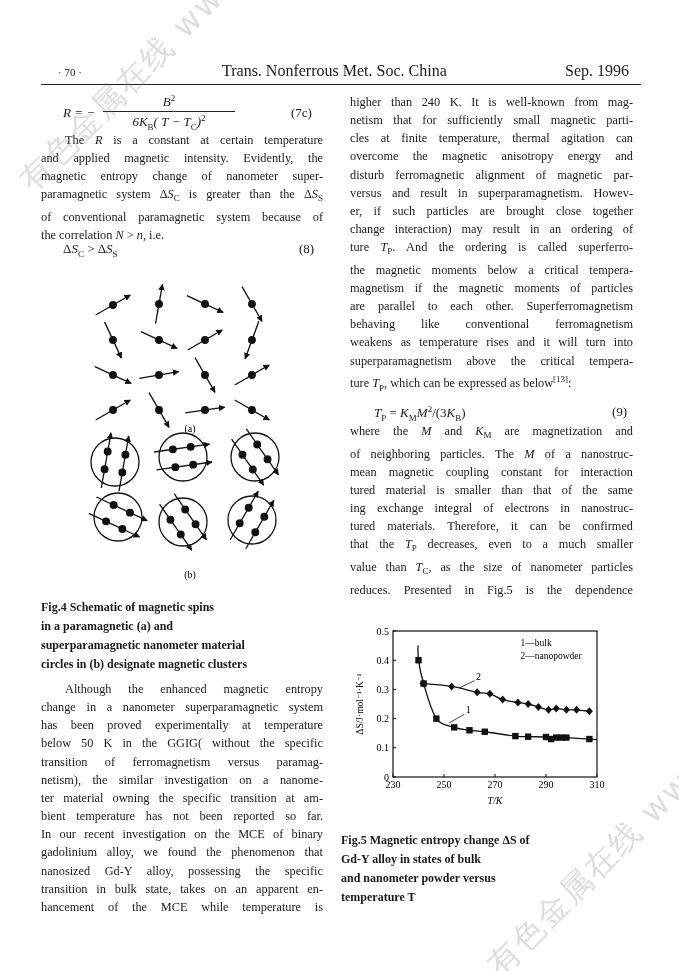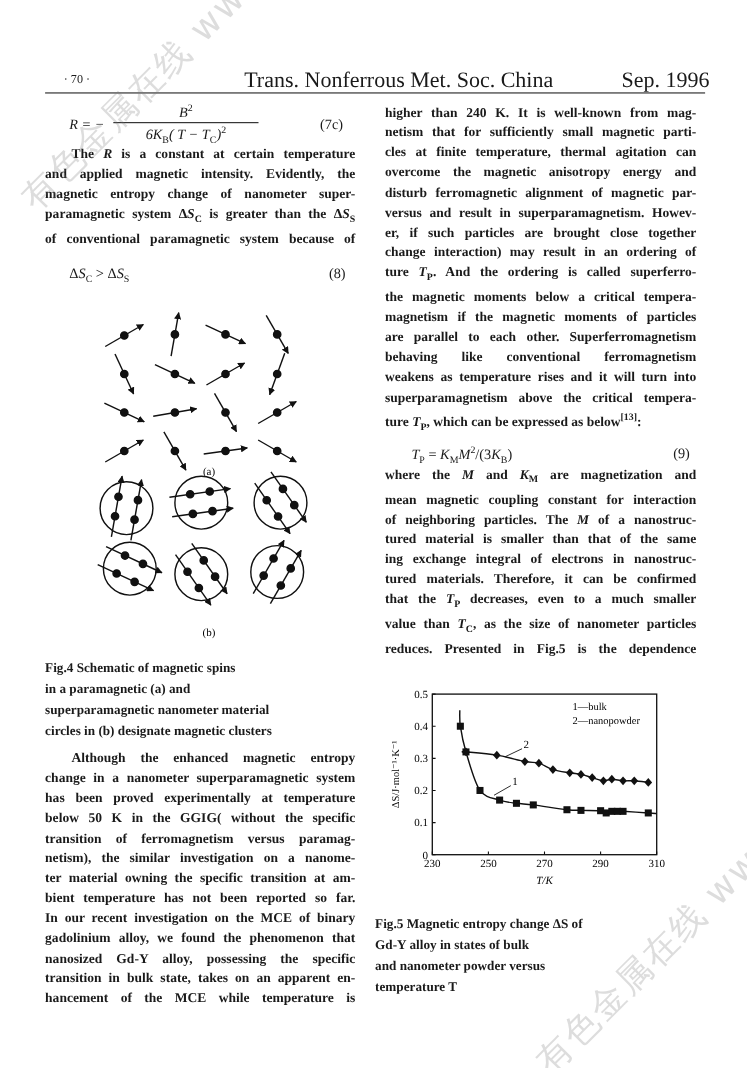--- a/index.html
+++ b/index.html
@@ -2,23 +2,23 @@
 <html><head>
 <meta charset="utf-8">
 <style>
   html, body { margin: 0; padding: 0; }
   body {
     width: 679px; height: 971px; position: relative; overflow: hidden;
     background: #ffffff; color: #1a1a1a;
     font-family: "Liberation Serif", "DejaVu Serif", serif;
   }
   .abs { position: absolute; }
-  .hdr { top: 62px; font-size: 20px; }
+  .hdr { top: 62px; font-size: 16px; }
   .hdr-rule { position: absolute; left: 41px; width: 600px; top: 84px; height: 1px; background: #222; }
-  .para { font-size: 12.3px; line-height: 18.15px; text-align: justify; text-align-last: justify; font-weight: bold; }
+  .para { font-size: 12.3px; line-height: 18.15px; text-align: justify; text-align-last: justify; }
   .col-left { left: 41px; width: 282px; }
   .col-right { left: 350px; width: 283px; }
   .line { display: block; white-space: nowrap; text-align: justify; text-align-last: justify; }
   .line.l { text-align-last: left; }
   .eq { font-size: 13px; font-style: italic; }
   .eqnum { font-size: 13px; font-style: normal; }
   .caption { font-weight: bold; font-size: 12px; line-height: 19px; text-align: left; }
   sub, sup { font-size: 9px; font-style: normal; }
   .watermark {
     position: absolute; color: rgba(120,120,120,0.25); font-size: 32px; letter-spacing: 2px;
@@ -42,20 +42,21 @@
   <span class="abs eq" style="left:62px; top:20px; width:132px; text-align:center;">6<i>K</i><sub>B</sub>( <i>T</i> − <i>T</i><sub>C</sub>)<sup>2</sup></span>
   <span class="abs eqnum" style="left:250px; top:12px;">(7c)</span>
 </div>
 
 <div class="abs col-left para" style="top:131px;">
   <span class="line" style="padding-left:24px;">The <i>R</i> is a constant at certain temperature</span>
   <span class="line">and applied magnetic intensity. Evidently, the</span>
   <span class="line">magnetic entropy change of nanometer super-</span>
   <span class="line">paramagnetic system Δ<i>S</i><sub>C</sub> is greater than the Δ<i>S</i><sub>S</sub></span>
   <span class="line">of conventional paramagnetic system because of</span>
+  <span class="line l">the correlation <i>N</i> &gt; <i>n</i>, i.e.</span>
 </div>
 
 <div class="abs col-left" style="top:241px; font-size:13px;">
   <span class="abs" style="left:22px;">Δ<i>S</i><sub>C</sub> &gt; Δ<i>S</i><sub>S</sub></span>
   <span class="abs" style="left:258px;">(8)</span>
 </div>
 
 <svg class="abs" style="left:80px; top:272px;" width="220" height="320" viewBox="0 0 220 320">
   <defs>
     <marker id="ah" viewBox="0 0 10 10" refX="9" refY="5" markerWidth="5" markerHeight="5" orient="auto-start-reverse">
@@ -186,22 +187,22 @@
   <span class="line l">ture <i>T</i><sub>P</sub>, which can be expressed as below<sup>[13]</sup>:</span>
 </div>
 
 <div class="abs col-right" style="top:404px; font-size:13px;">
   <span class="abs" style="left:24px; white-space:nowrap;"><i>T</i><sub>P</sub> = <i>K</i><sub>M</sub><i>M</i><sup>2</sup>/(3<i>K</i><sub>B</sub>)</span>
   <span class="abs" style="left:262px;">(9)</span>
 </div>
 
 <div class="abs col-right para" style="top:422px;">
   <span class="line">where the <i>M</i> and <i>K</i><sub>M</sub> are magnetization and</span>
+  <span class="line">of neighboring particles. The <i>M</i> of a nanostruc-</span>
   <span class="line">mean magnetic coupling constant for interaction</span>
-  <span class="line">of neighboring particles. The <i>M</i> of a nanostruc-</span>
   <span class="line">tured material is smaller than that of the same</span>
   <span class="line">ing exchange integral of electrons in nanostruc-</span>
   <span class="line">tured materials. Therefore, it can be confirmed</span>
   <span class="line">that the <i>T</i><sub>P</sub> decreases, even to a much smaller</span>
   <span class="line">value than <i>T</i><sub>C</sub>, as the size of nanometer particles</span>
   <span class="line">reduces. Presented in Fig.5 is the dependence</span>
 </div>
 
 <svg id="chart" class="abs" style="left:352px; top:620px;" width="270" height="200">
   <g id="chart-axes">

